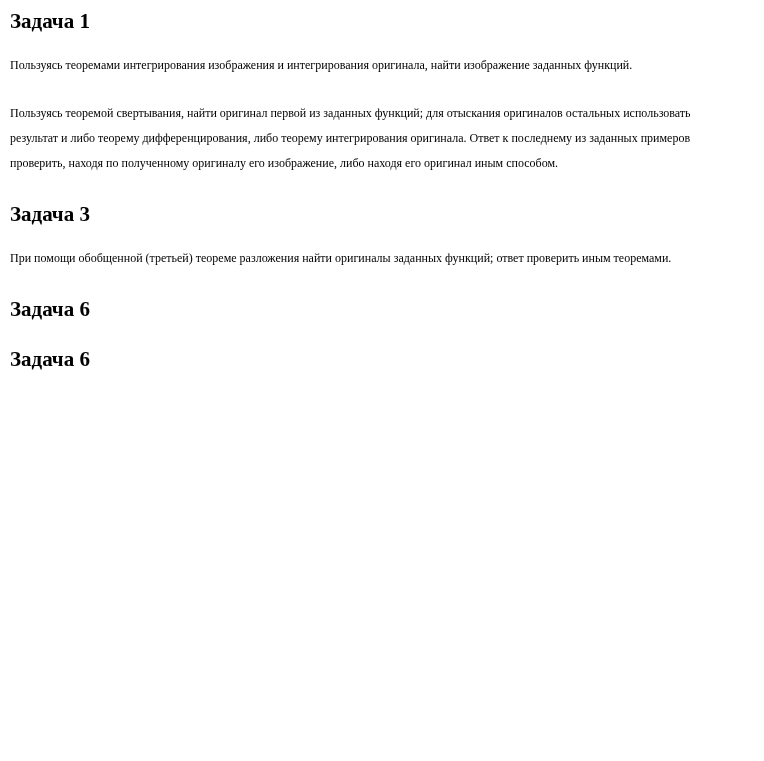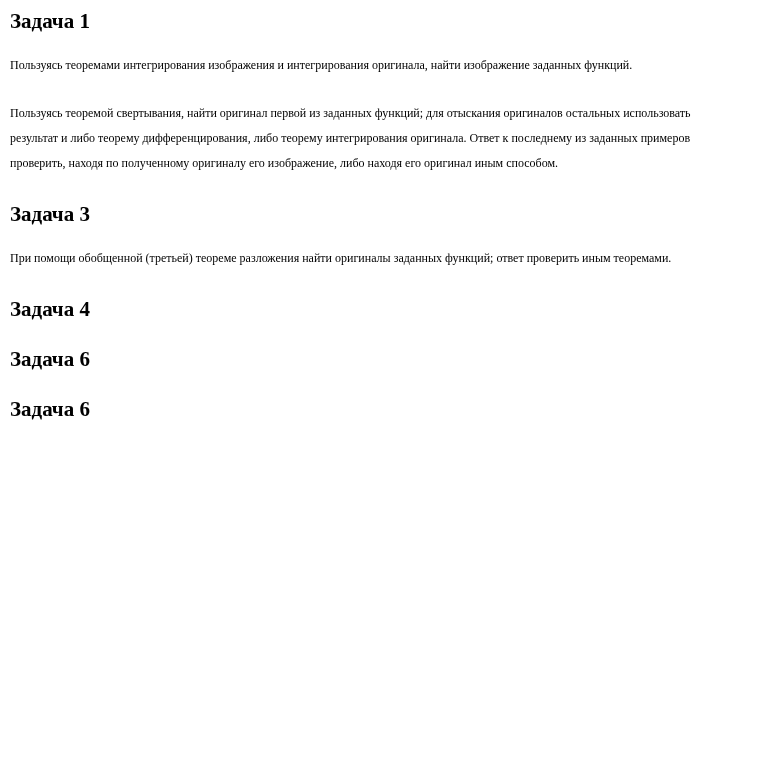--- a/index.html
+++ b/index.html
@@ -38,17 +38,16 @@
 </head>
 <body>
 
 <div class="page">
   <div>
       <h2 class="task-heading">Задача 1</h2>
       <p class="task-paragraph">Пользуясь теоремами интегрирования изображения и интегрирования оригинала, найти изображение заданных функций.</p>
       <p class="task-paragraph">Пользуясь теоремой свертывания, найти оригинал первой из заданных функций; для отыскания оригиналов остальных использовать результат и либо теорему дифференцирования, либо теорему интегрирования оригинала. Ответ к последнему из заданных примеров проверить, находя по полученному оригиналу его изображение, либо находя его оригинал иным способом.</p>
       <h2 class="task-heading">Задача 3</h2>
       <p class="task-paragraph">При помощи обобщенной (третьей) теореме разложения найти оригиналы заданных функций; ответ проверить иным теоремами.</p>
-      <h2 class="task-heading">Задача 4</h2>
       <h2 class="task-heading">Задача 6</h2>
       <h2 class="task-heading">Задача 6</h2>
     </div>
 </div>
 
 </body></html>

